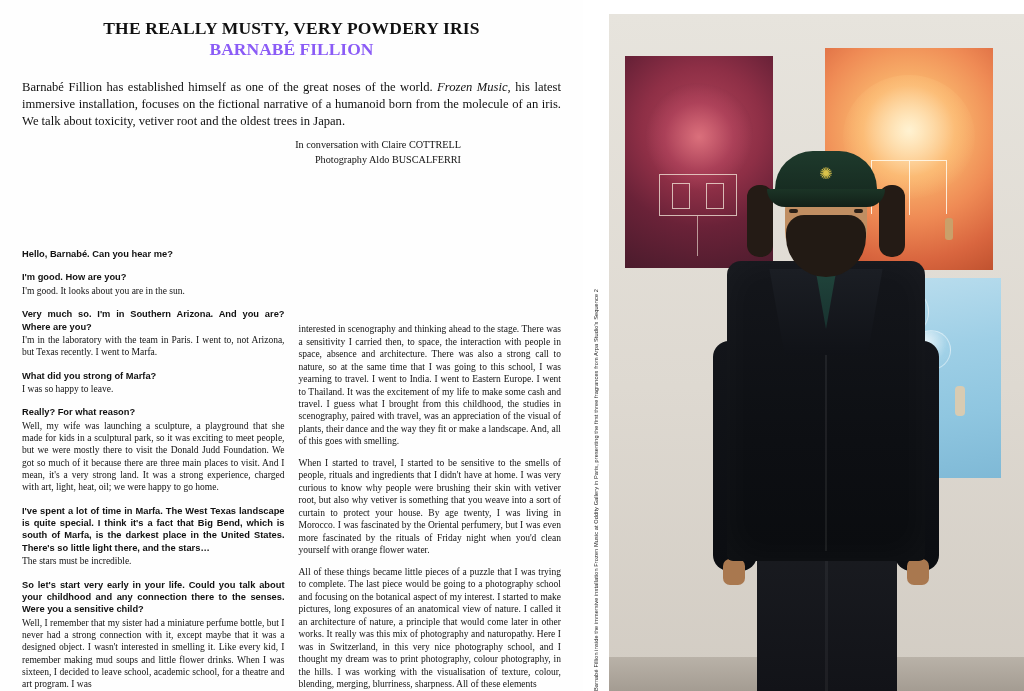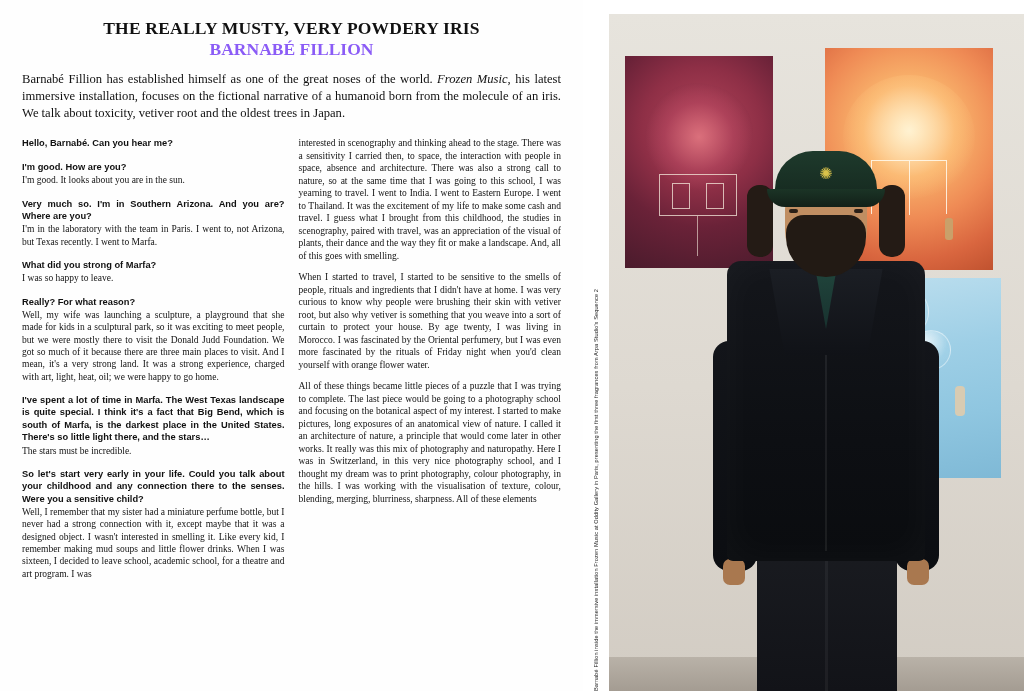--- a/index.html
+++ b/index.html
@@ -42,42 +42,43 @@
   }
   .title-sub {
     font-family: "Liberation Serif", serif;
     font-weight: bold;
     font-size: 17.5px;
     line-height: 1.18;
     color: #8b5cf6;
     text-transform: uppercase;
   }
   .standfirst {
-    margin-top: 12px;
+    margin-top: 20px;
     font-family: "Liberation Serif", serif;
     font-size: 12.6px;
     line-height: 1.33;
     text-align: justify;
     color: #111;
     padding: 0 0px;
   }
   .standfirst .ital { font-style: italic; }
   .credits {
     margin-top: 9px;
     text-align: right;
     font-size: 10.2px;
     line-height: 1.38;
     color: #111;
     padding-right: 100px;
   }
   .columns {
     display: flex;
     gap: 14px;
-    margin-top: 16px;
+    margin-top: 44px;
     height: 480px;
+    align-items: flex-end;
   }
   .col {
     width: 268px;
     font-size: 9.4px;
     line-height: 1.3;
     color: #111;
     text-align: justify;
   }
   .col.col-left { padding-top: 0px; }
   .q {
@@ -391,20 +392,24 @@
 
     <div class="title-block">
       <div class="title-main">THE REALLY MUSTY, VERY POWDERY IRIS</div>
       <div class="title-sub">BARNABÉ FILLION</div>
     </div>
 
     <div class="standfirst">
       <span>Barnabé Fillion has established himself as one of the great noses of the world. </span><span class="ital">Frozen Music</span><span>, his latest immersive installation, focuses on the fictional narrative of a humanoid born from the molecule of an iris. We talk about toxicity, vetiver root and the oldest trees in Japan.</span>
     </div>
 
+    <div class="credits">
+      <div>In conversation with Claire COTTRELL</div>
+      <div>Photography Aldo BUSCALFERRI</div>
+    </div>
 
     <div class="columns">
 
       <div class="col col-left">
         <div class="q">Hello, Barnabé. Can you hear me?</div>
 
         <div class="q">I'm good. How are you?</div>
         <div class="a">I'm good. It looks about you are in the sun.</div>
 
         <div class="q">Very much so. I'm in Southern Arizona. And you are? Where are you?</div>

